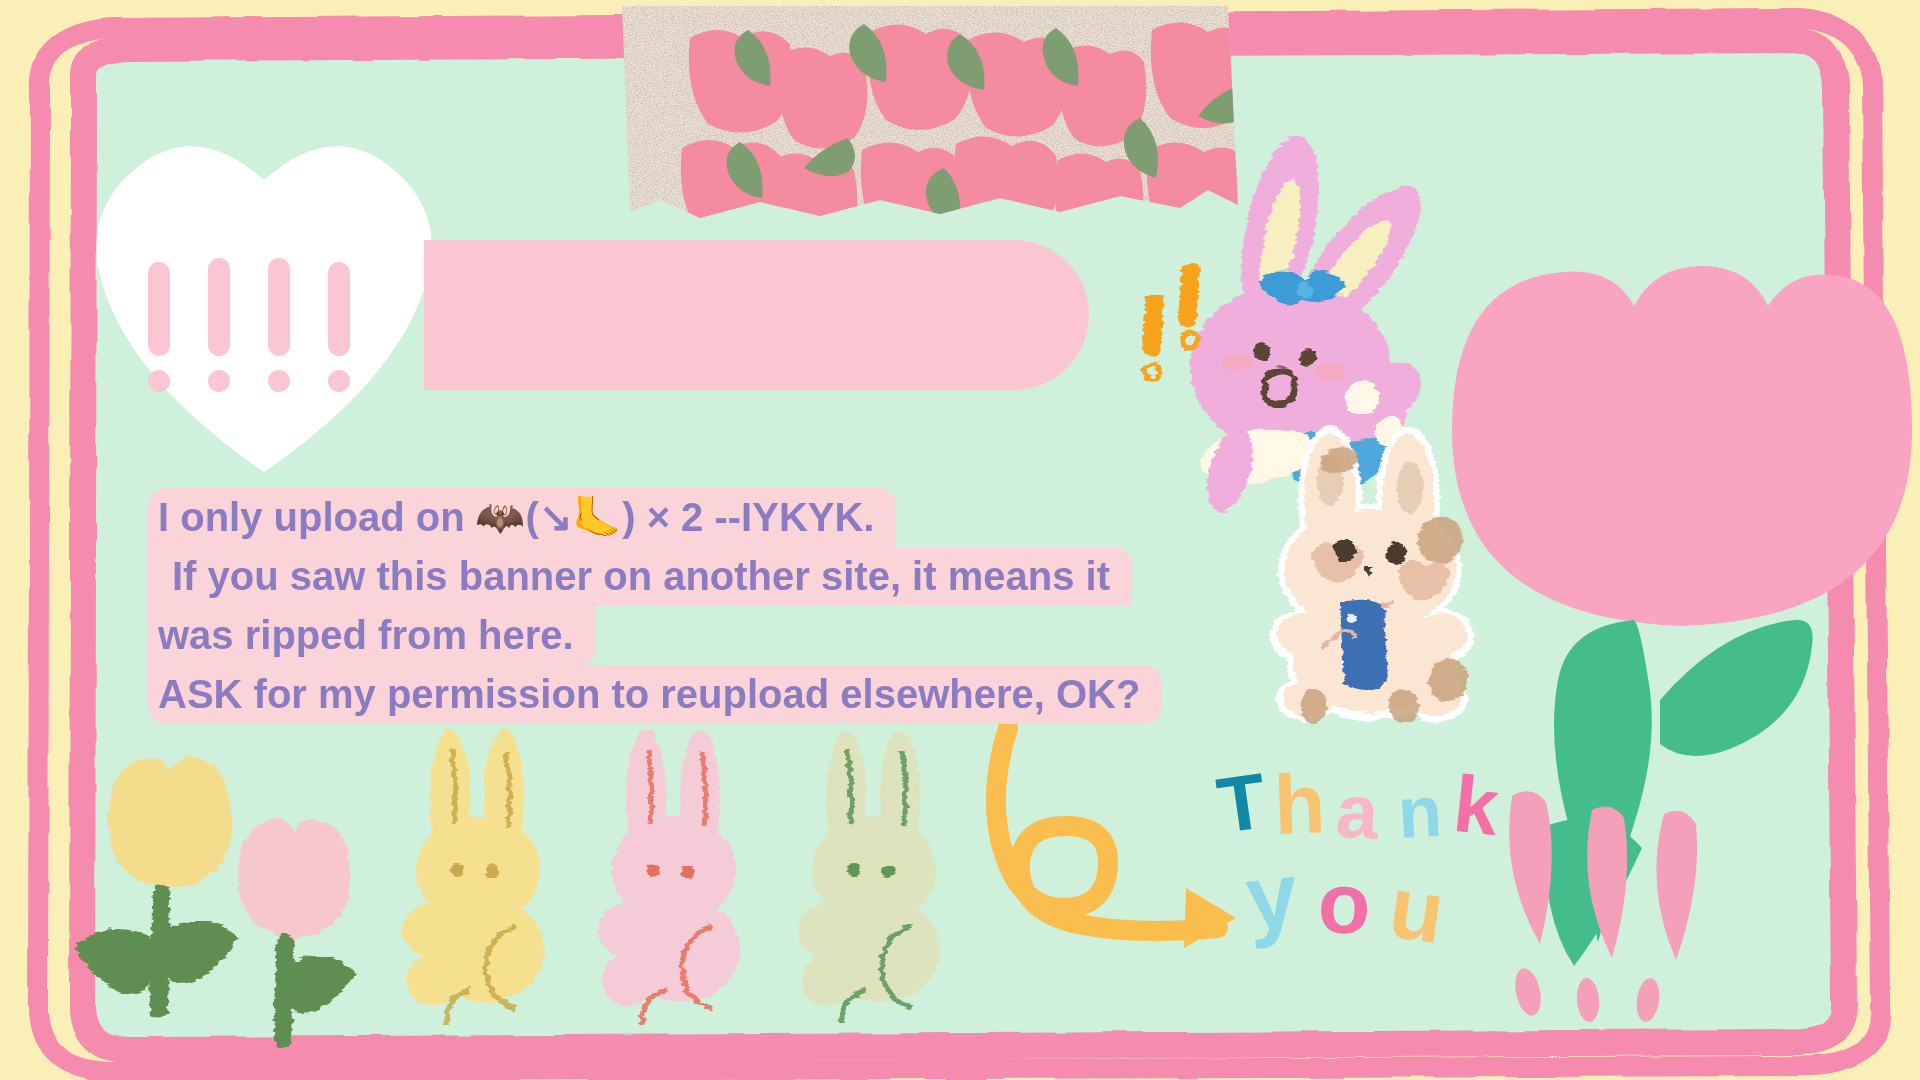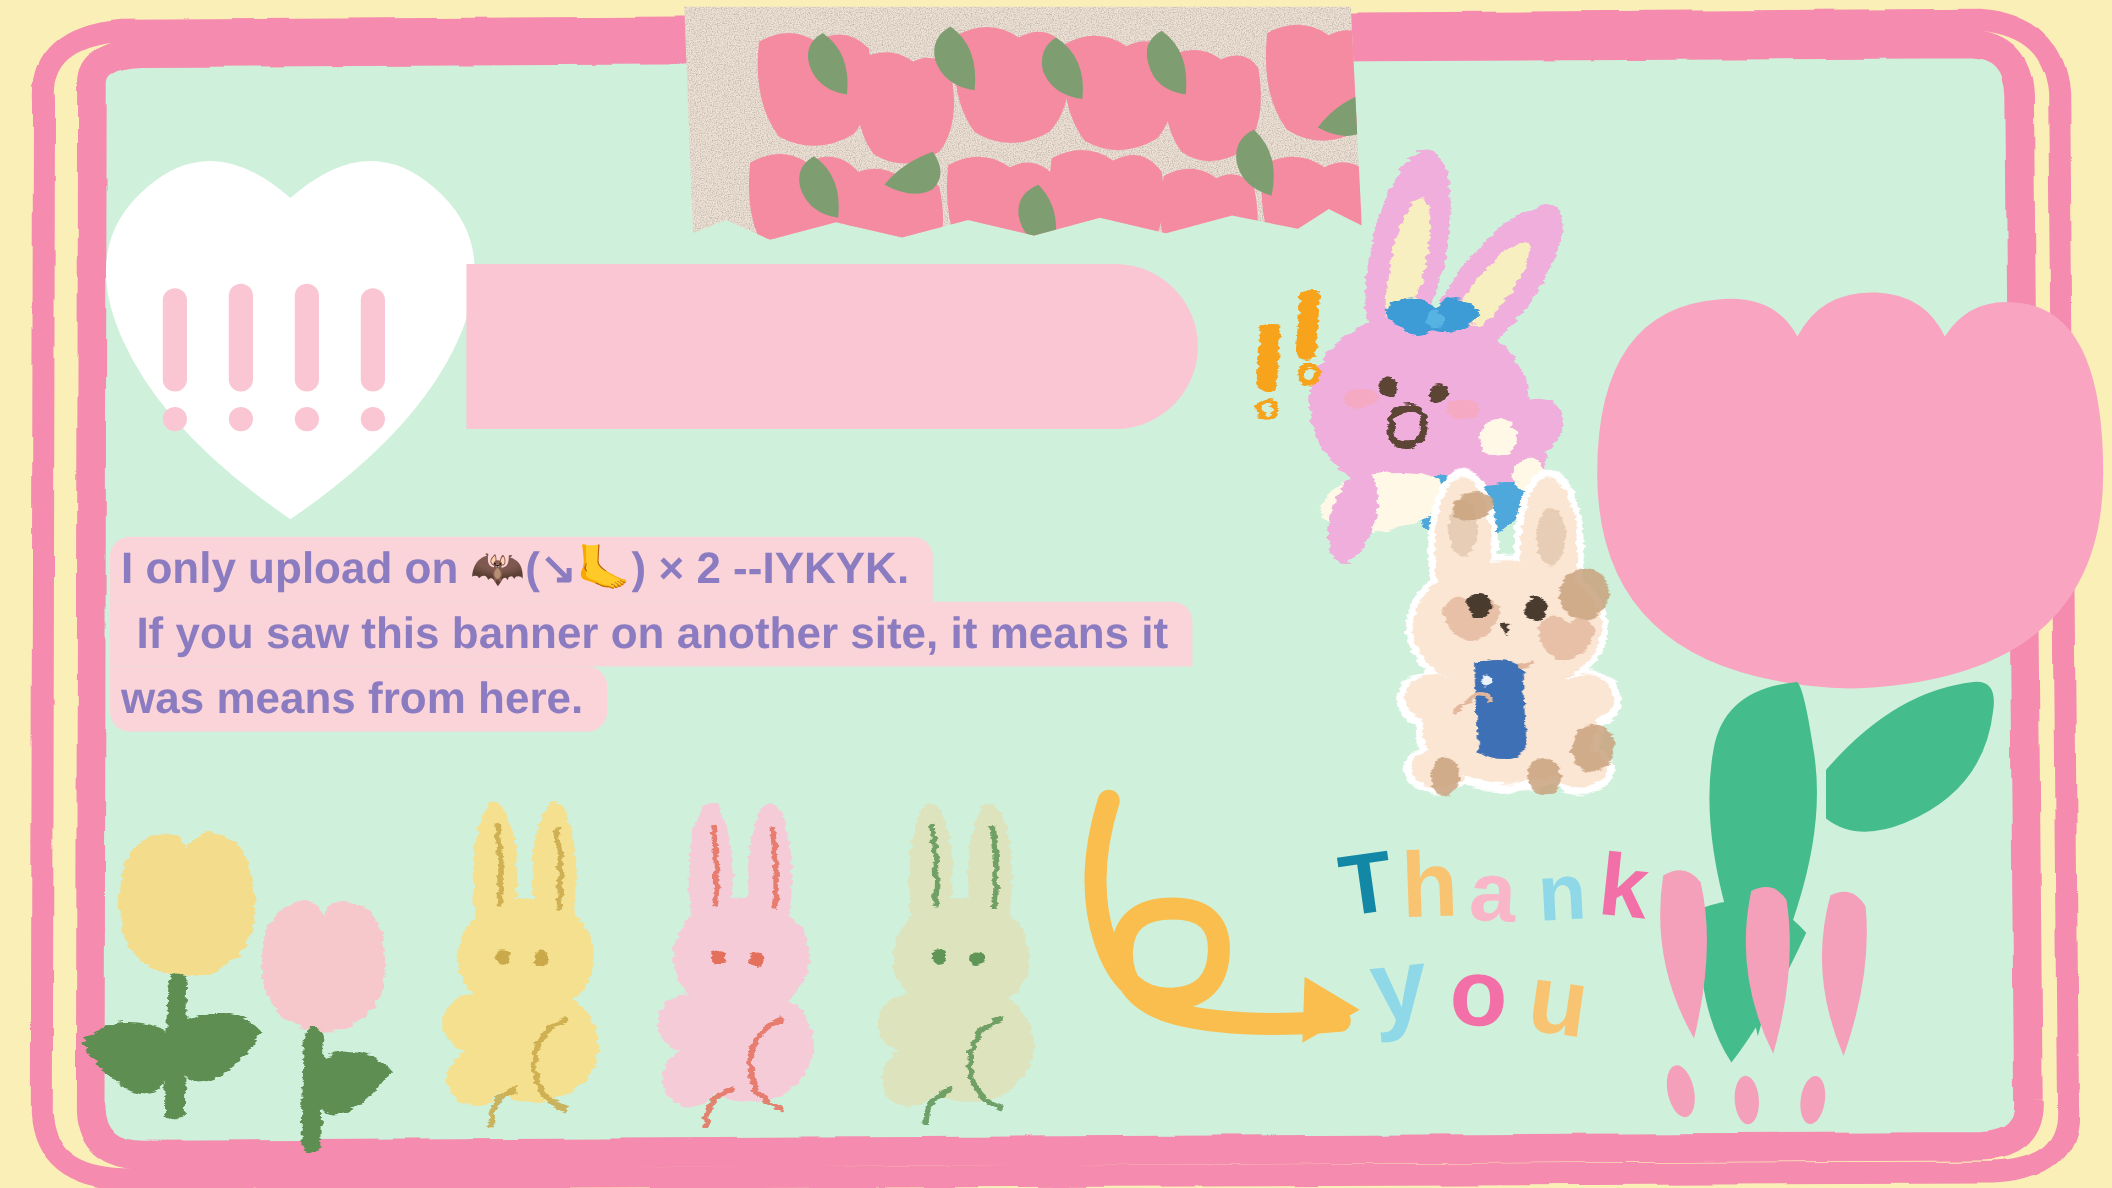--- a/index.html
+++ b/index.html
@@ -30,20 +30,21 @@
   #body-copy{position:absolute;left:100px;top:488px;width:1110px;}
   .copy-line{
     position:relative;display:inline-block;
     background:#FAD4D8;
     color:#8B7BC0;
     font-size:40px;font-weight:bold;
     line-height:59px;height:59px;
     padding:0 22px 0 10px;
     white-space:nowrap;
     font-family:"Liberation Sans",sans-serif;
+    margin-left:48px;
   }
   .copy-row{height:59px;line-height:0;}
   .copy-row:first-child .copy-line{border-radius:18px 18px 0 0;}
   .copy-row:nth-child(2) .copy-line{border-radius:0 18px 0 0;padding-left:24px;}
   .copy-row:nth-child(3) .copy-line{border-radius:0 0 18px 0;}
   .copy-row:last-child .copy-line{border-radius:0 18px 18px 18px;}
 
   
   #thank-you{position:absolute;left:1218px;top:762px;width:310px;height:205px;}
   #thank-you .ty-letter{
@@ -309,21 +310,22 @@
                q2 -40 -42 -40 q-44 0 -46 38 q-2 44 50 58 q56 14 148 6"></path>
     </g>
     <path d="M1186 888 l50 30 l-52 30 Z" fill="#F9BE4E"></path>
   </svg>
 
   <div id="important-banner"></div>
 
   <div id="body-copy">
     <div class="copy-row"><span class="copy-line">I only upload on 🦇(↘🦶) × 2 --IYKYK.</span></div>
     <div class="copy-row"><span class="copy-line">If you saw this banner on another site, it means it</span></div>
-    <div class="copy-row"><span class="copy-line">was means from here.</span></div>
+    <div class="copy-row"><span class="copy-line">was ripped from here.</span></div>
+    <div class="copy-row"><span class="copy-line">ASK for my permission to reupload elsewhere, OK?</span></div>
   </div>
 
   <div id="thank-you">
       <span class="ty-letter" style="left: 0px; top: 2px; font-size: 78px; color: rgb(18, 136, 166); transform: rotate(-8deg);">T</span>
       <span class="ty-letter" style="left: 56px; top: 0px; font-size: 84px; color: rgb(248, 196, 113); transform: rotate(-2deg);">h</span>
       <span class="ty-letter" style="left: 118px; top: 12px; font-size: 76px; color: rgb(249, 182, 200); transform: rotate(3deg);">a</span>
       <span class="ty-letter" style="left: 180px; top: 14px; font-size: 72px; color: rgb(142, 216, 232); transform: rotate(-3deg);">n</span>
       <span class="ty-letter" style="left: 236px; top: 4px; font-size: 80px; color: rgb(243, 111, 168); transform: rotate(6deg);">k</span>
       <span class="ty-letter" style="left: 28px; top: 88px; font-size: 92px; color: rgb(142, 216, 232); transform: rotate(-6deg);">y</span>
       <span class="ty-letter" style="left: 100px; top: 98px; font-size: 86px; color: rgb(243, 111, 168); transform: rotate(2deg);">o</span>

